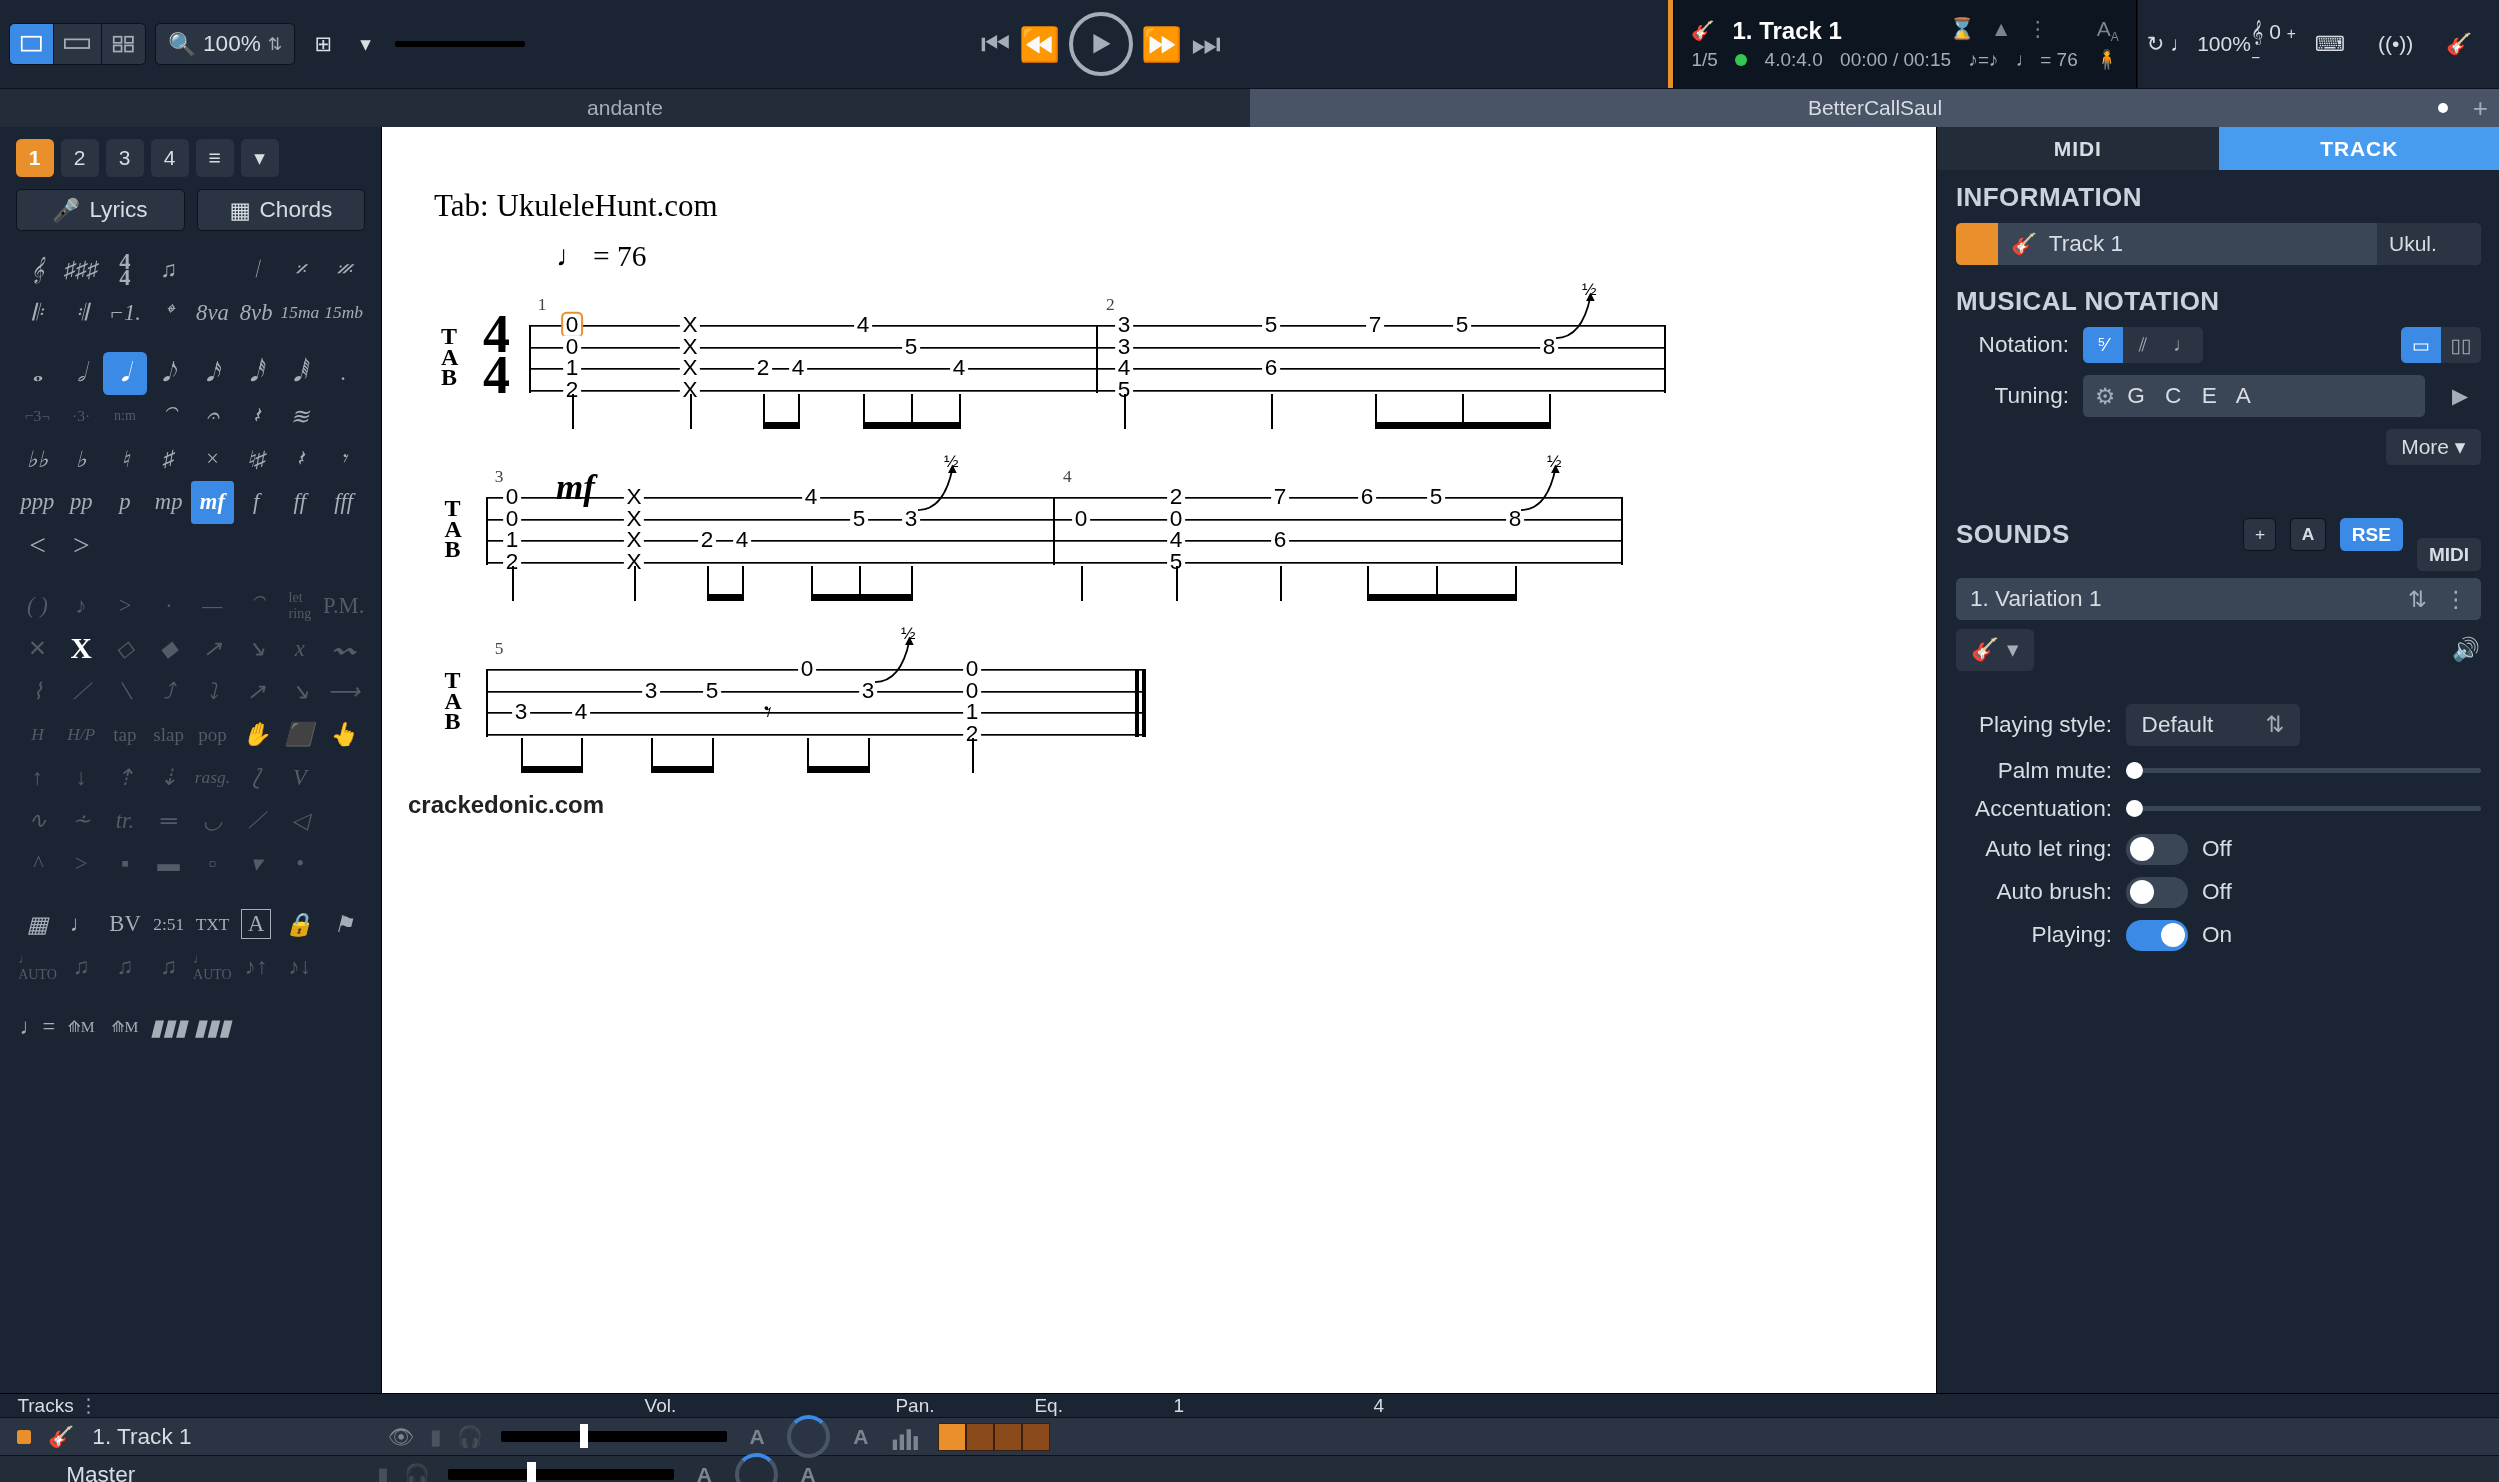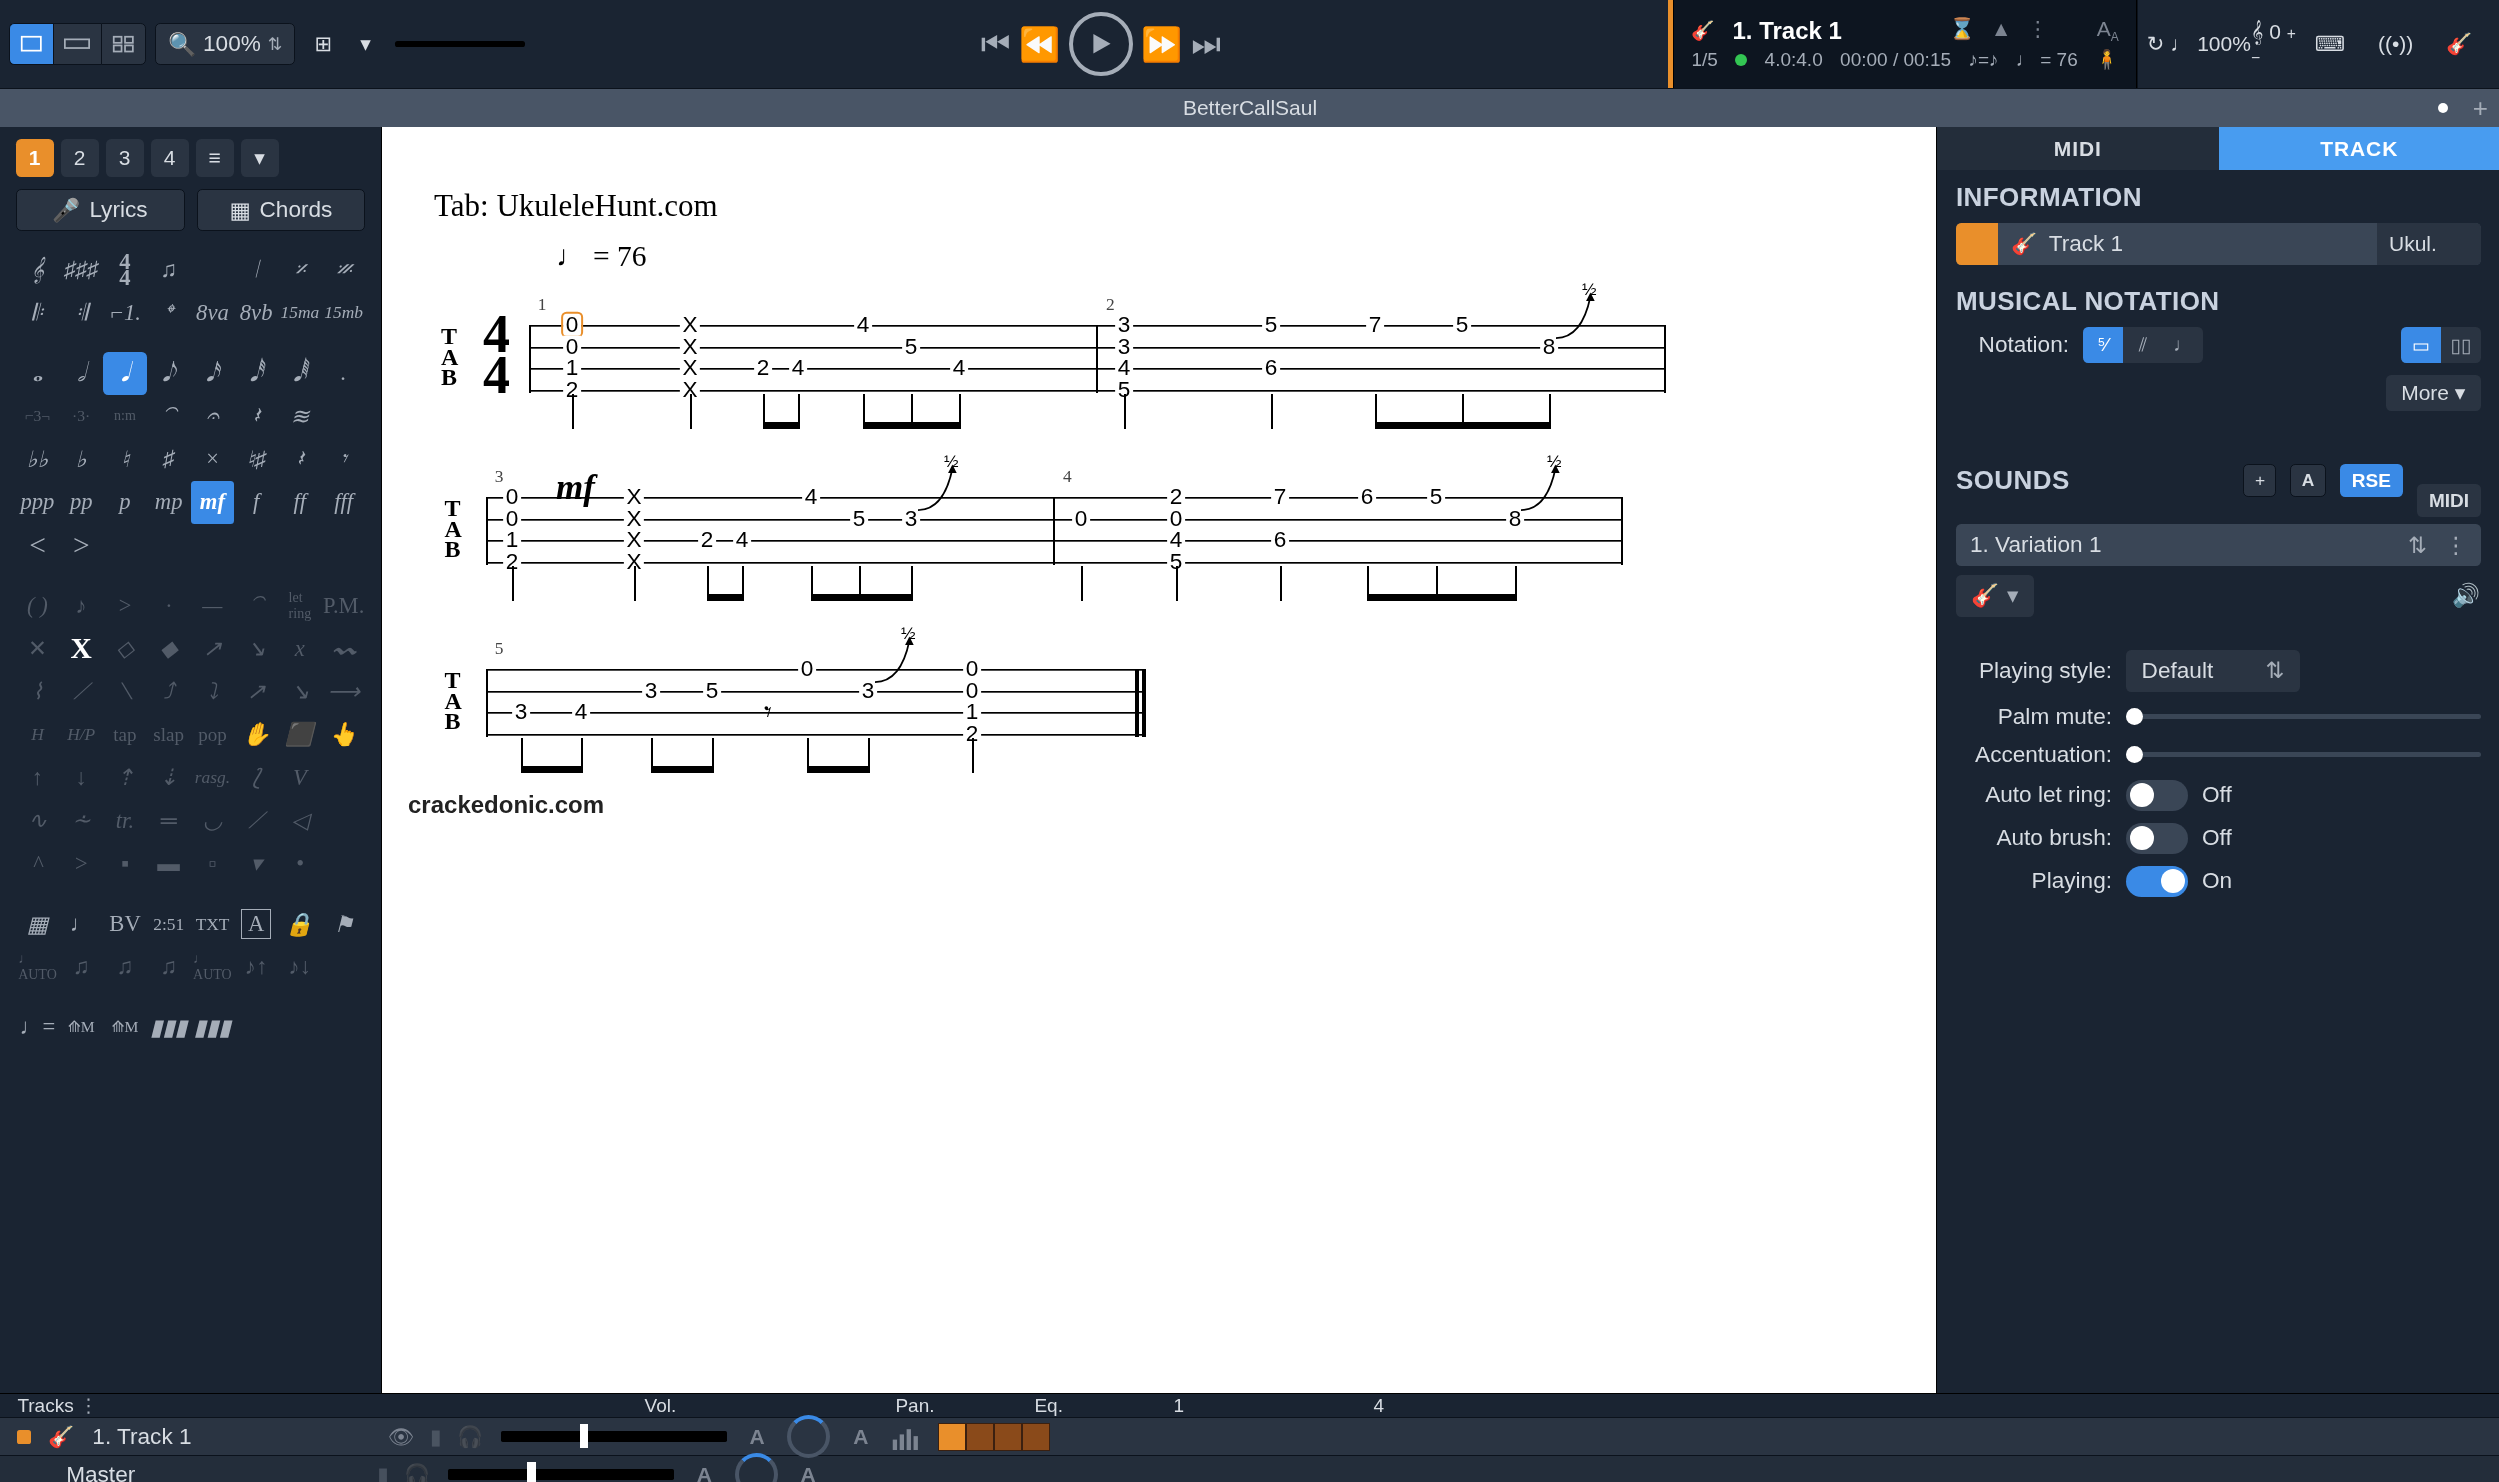--- a/index.html
+++ b/index.html
@@ -248,20 +248,23 @@
   </div>
 
   <div class="tb-right">
     <span class="btn flat">⌨</span>
     <span class="btn flat">((•))</span>
     <span class="btn flat">🎸</span>
   </div>
 </div>
 
 <div class="tabbar">
+  <div class="tab inactive">
+    <span>andante</span>
+  </div>
   <div class="tab">
     <span>BetterCallSaul</span>
     <span class="dot"></span>
     <span class="plus">+</span>
   </div>
 </div>
 
 <div class="main">
 
   <div class="left-panel">
@@ -672,20 +675,28 @@
           <div class="s">⫽</div>
           <div class="s">♩</div>
         </div>
         <div style="flex:1"></div>
         <div class="seg">
           <div class="s on">▭</div>
           <div class="s">▯▯</div>
         </div>
       </div>
       <div class="rp-row">
+        <div class="lab" style="width:113px;">Tuning:</div>
+        <div class="tune-field">
+          <span style="color:var(--txt2);letter-spacing:0;">⚙</span>
+          <span>G C E A</span>
+        </div>
+        <span class="btn flat" style="color:var(--txt2);">▶</span>
+      </div>
+      <div class="rp-row">
           <div class="more-btn">More ▾</div>
         </div>
     </div>
 
     <div class="rp-section">
       <div class="rp-row" style="margin-bottom:7px;">
         <div class="rp-h" style="margin:0;">SOUNDS</div>
         <div style="flex:1"></div>
         <span class="btn small">+</span>
         <span class="btn small" style="font-weight:700;">A</span>

